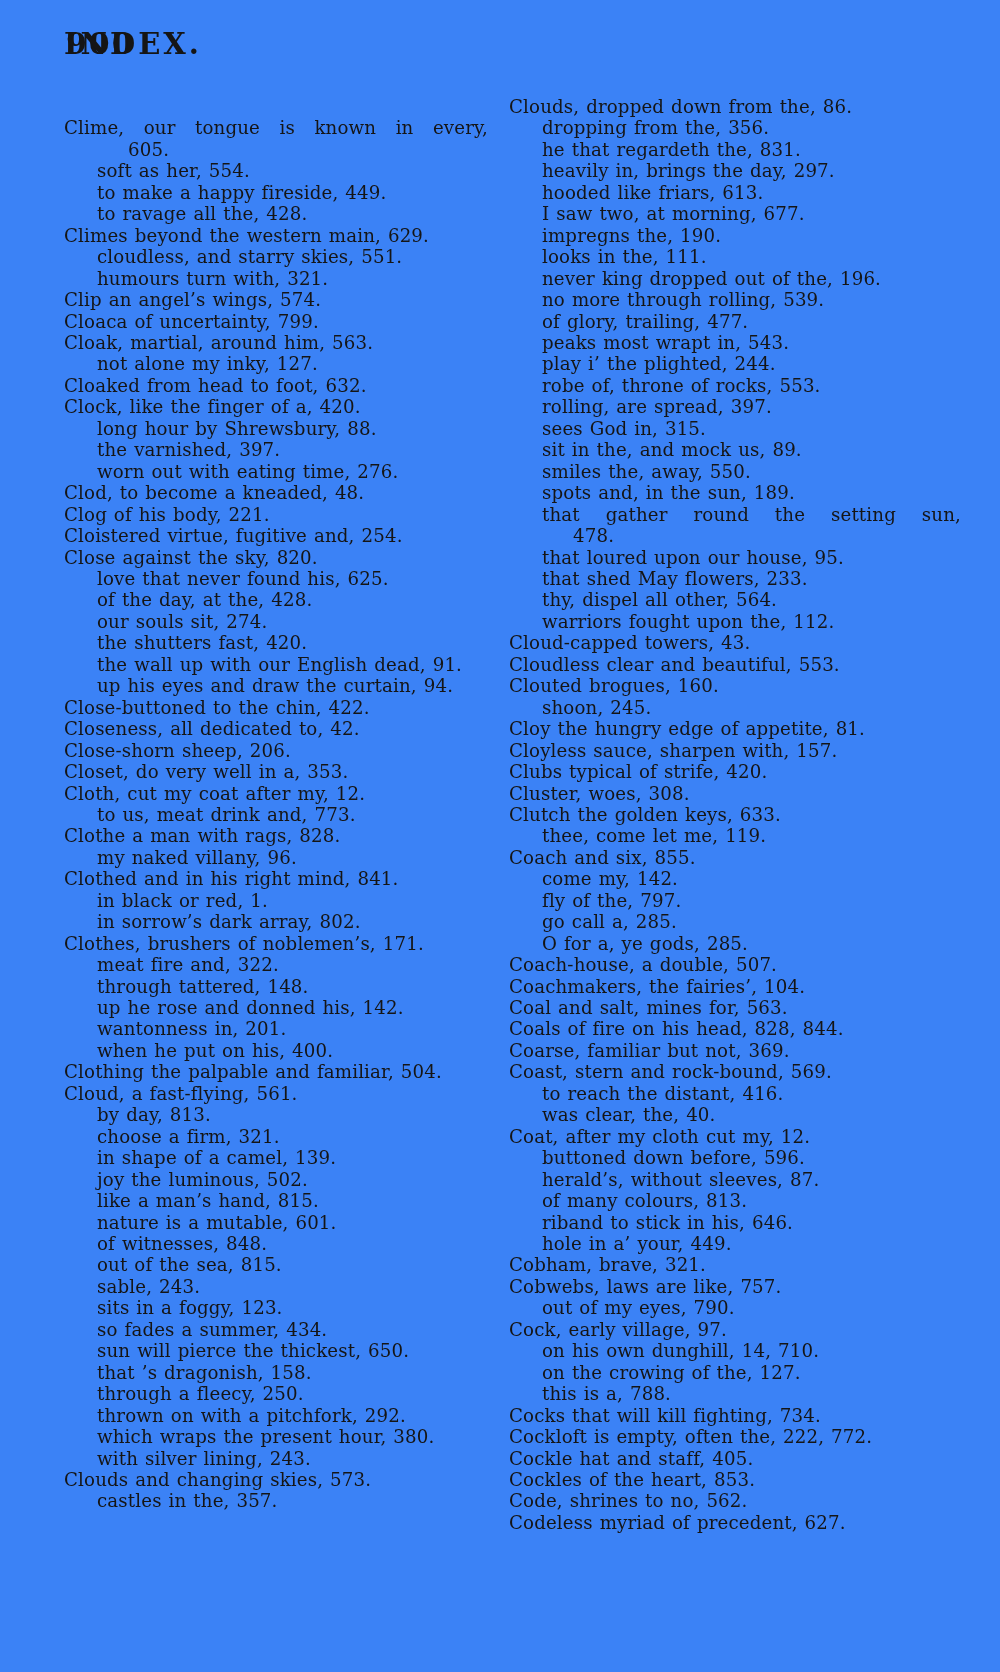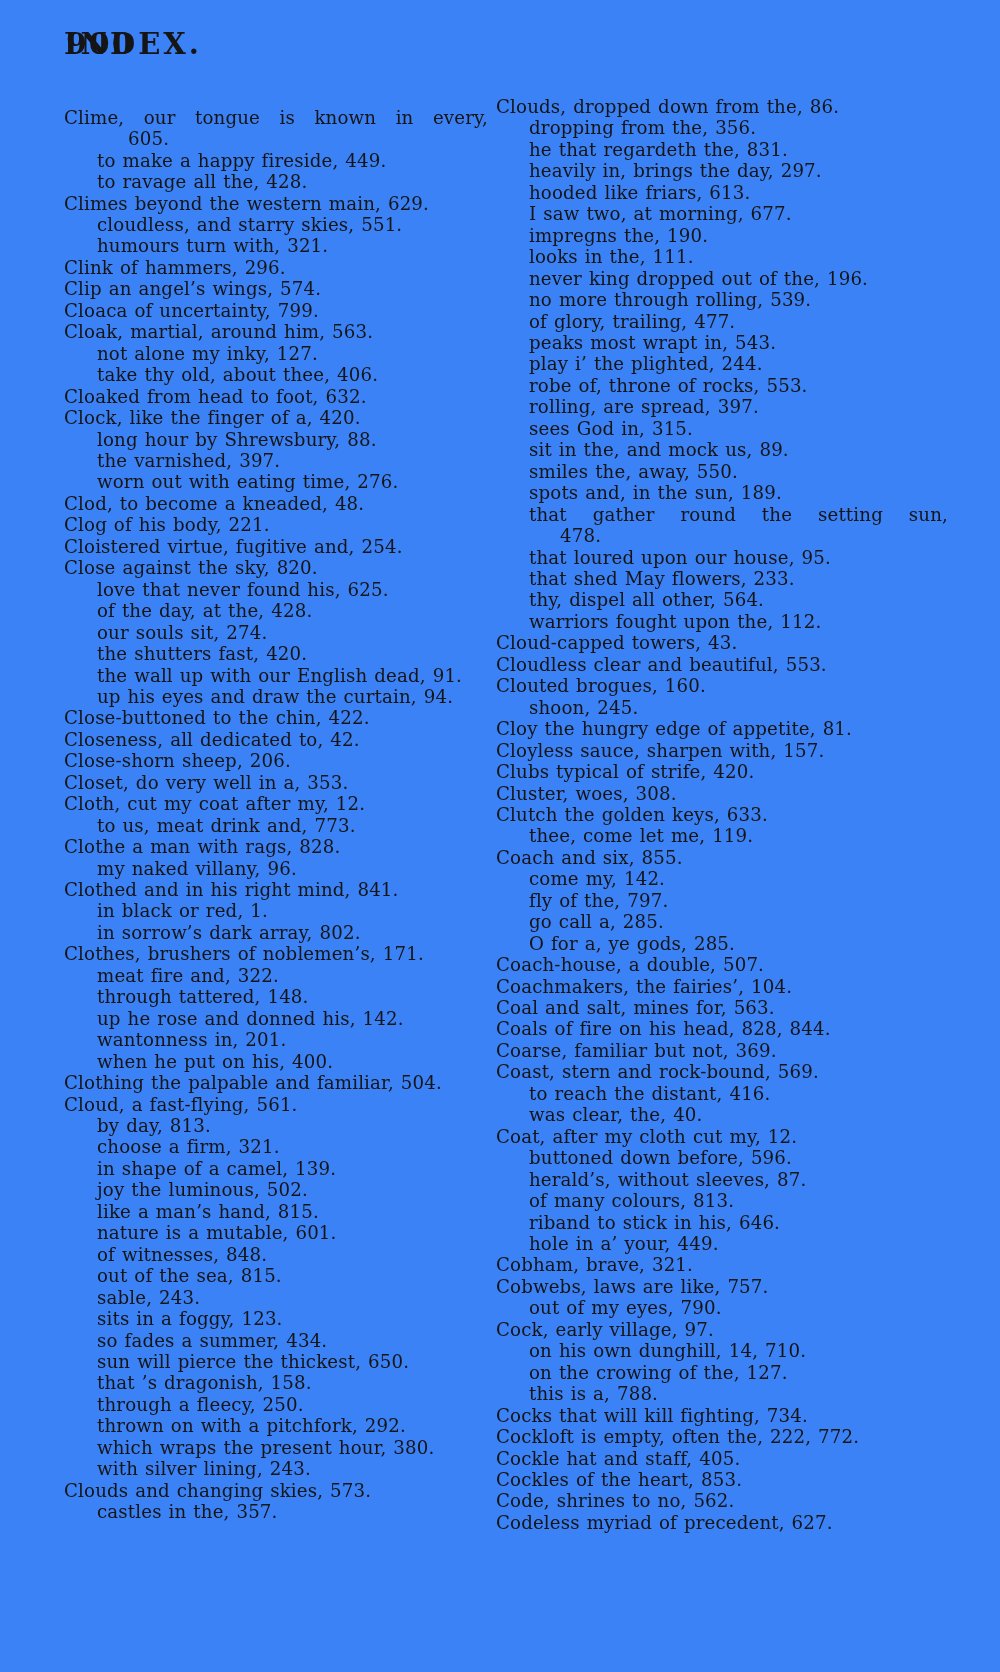--- a/index.html
+++ b/index.html
@@ -41,21 +41,21 @@
   .columns {
     position: absolute;
     top: 96px;
     left: 64px;
     display: flex;
     align-items: center;
   }
   .col { flex: none; }
   .col-left  { width: 424px; }
   .divider   { width: 2px; background: #1c1c1c; margin-left: 6px; }
-  .col-right { width: 452px; }
+  .col-right { width: 452px; margin-left: 13px; }
   .line {
     font-size: 18.2px;
     line-height: 21.45px;
     white-space: nowrap;
     letter-spacing: 0.15px;
     word-spacing: 1px;
   }
   .indent-0 { padding-left: 0; }
   .indent-1 { padding-left: 33px; }
   .indent-2 { padding-left: 64px; }
@@ -70,31 +70,30 @@
 
 <div class="page">
   <div class="header">
     <span class="page-number">900</span>
     <span class="page-title">INDEX.</span>
   </div>
   <div class="columns">
     <div class="col col-left" id="col-left">
         <div class="line indent-0 justify">Clime, our tongue is known in every,</div>
         <div class="line indent-2">605.</div>
+        <div class="line indent-1">soft as her, 554.</div>
         <div class="line indent-1">to make a happy fireside, 449.</div>
         <div class="line indent-1">to ravage all the, 428.</div>
         <div class="line indent-0">Climes beyond the western main, 629.</div>
         <div class="line indent-1">cloudless, and starry skies, 551.</div>
         <div class="line indent-1">humours turn with, 321.</div>
-        <div class="line indent-0">Clink of hammers, 296.</div>
         <div class="line indent-0">Clip an angel’s wings, 574.</div>
         <div class="line indent-0">Cloaca of uncertainty, 799.</div>
         <div class="line indent-0">Cloak, martial, around him, 563.</div>
         <div class="line indent-1">not alone my inky, 127.</div>
-        <div class="line indent-1">take thy old, about thee, 406.</div>
         <div class="line indent-0">Cloaked from head to foot, 632.</div>
         <div class="line indent-0">Clock, like the finger of a, 420.</div>
         <div class="line indent-1">long hour by Shrewsbury, 88.</div>
         <div class="line indent-1">the varnished, 397.</div>
         <div class="line indent-1">worn out with eating time, 276.</div>
         <div class="line indent-0">Clod, to become a kneaded, 48.</div>
         <div class="line indent-0">Clog of his body, 221.</div>
         <div class="line indent-0">Cloistered virtue, fugitive and, 254.</div>
         <div class="line indent-0">Close against the sky, 820.</div>
         <div class="line indent-1">love that never found his, 625.</div>

